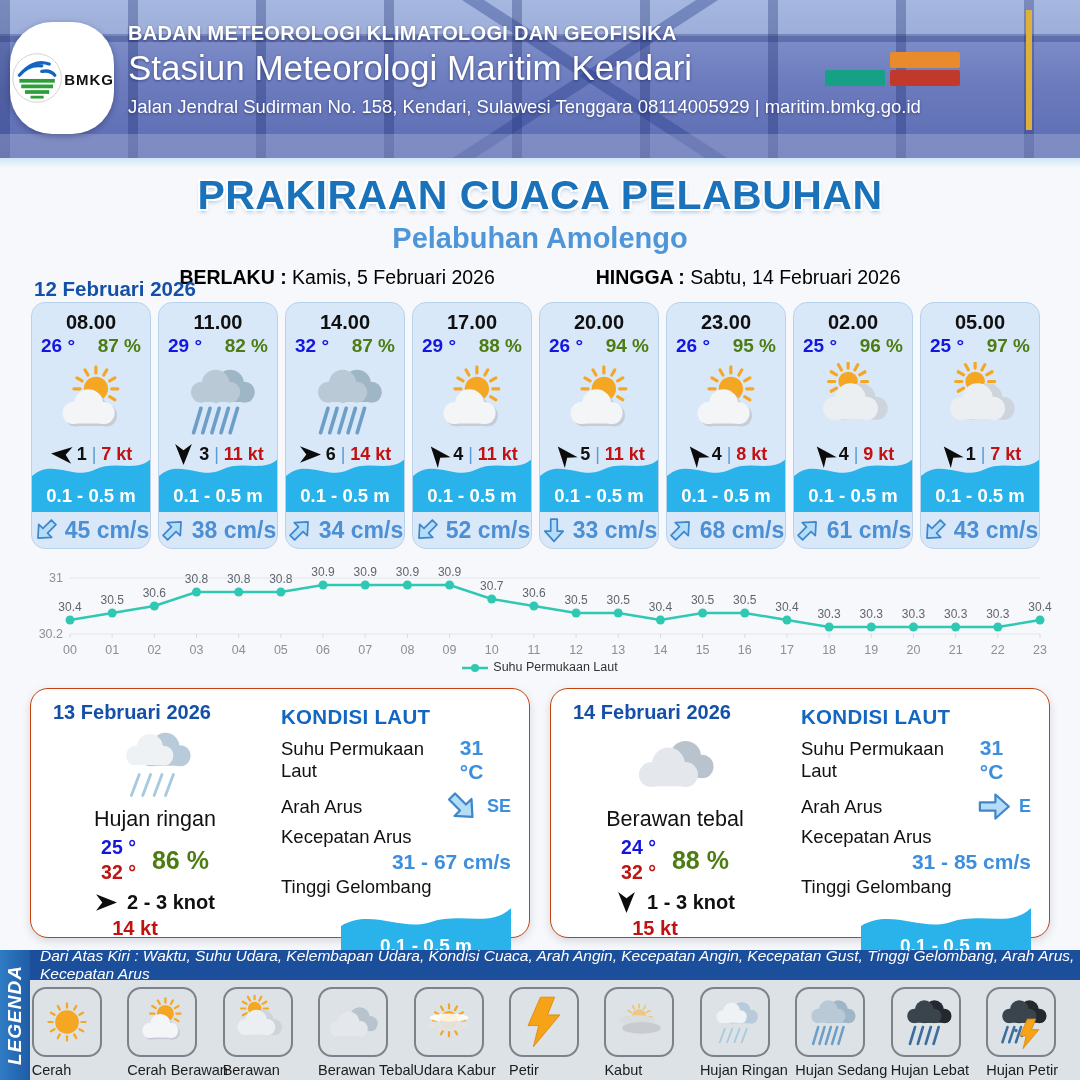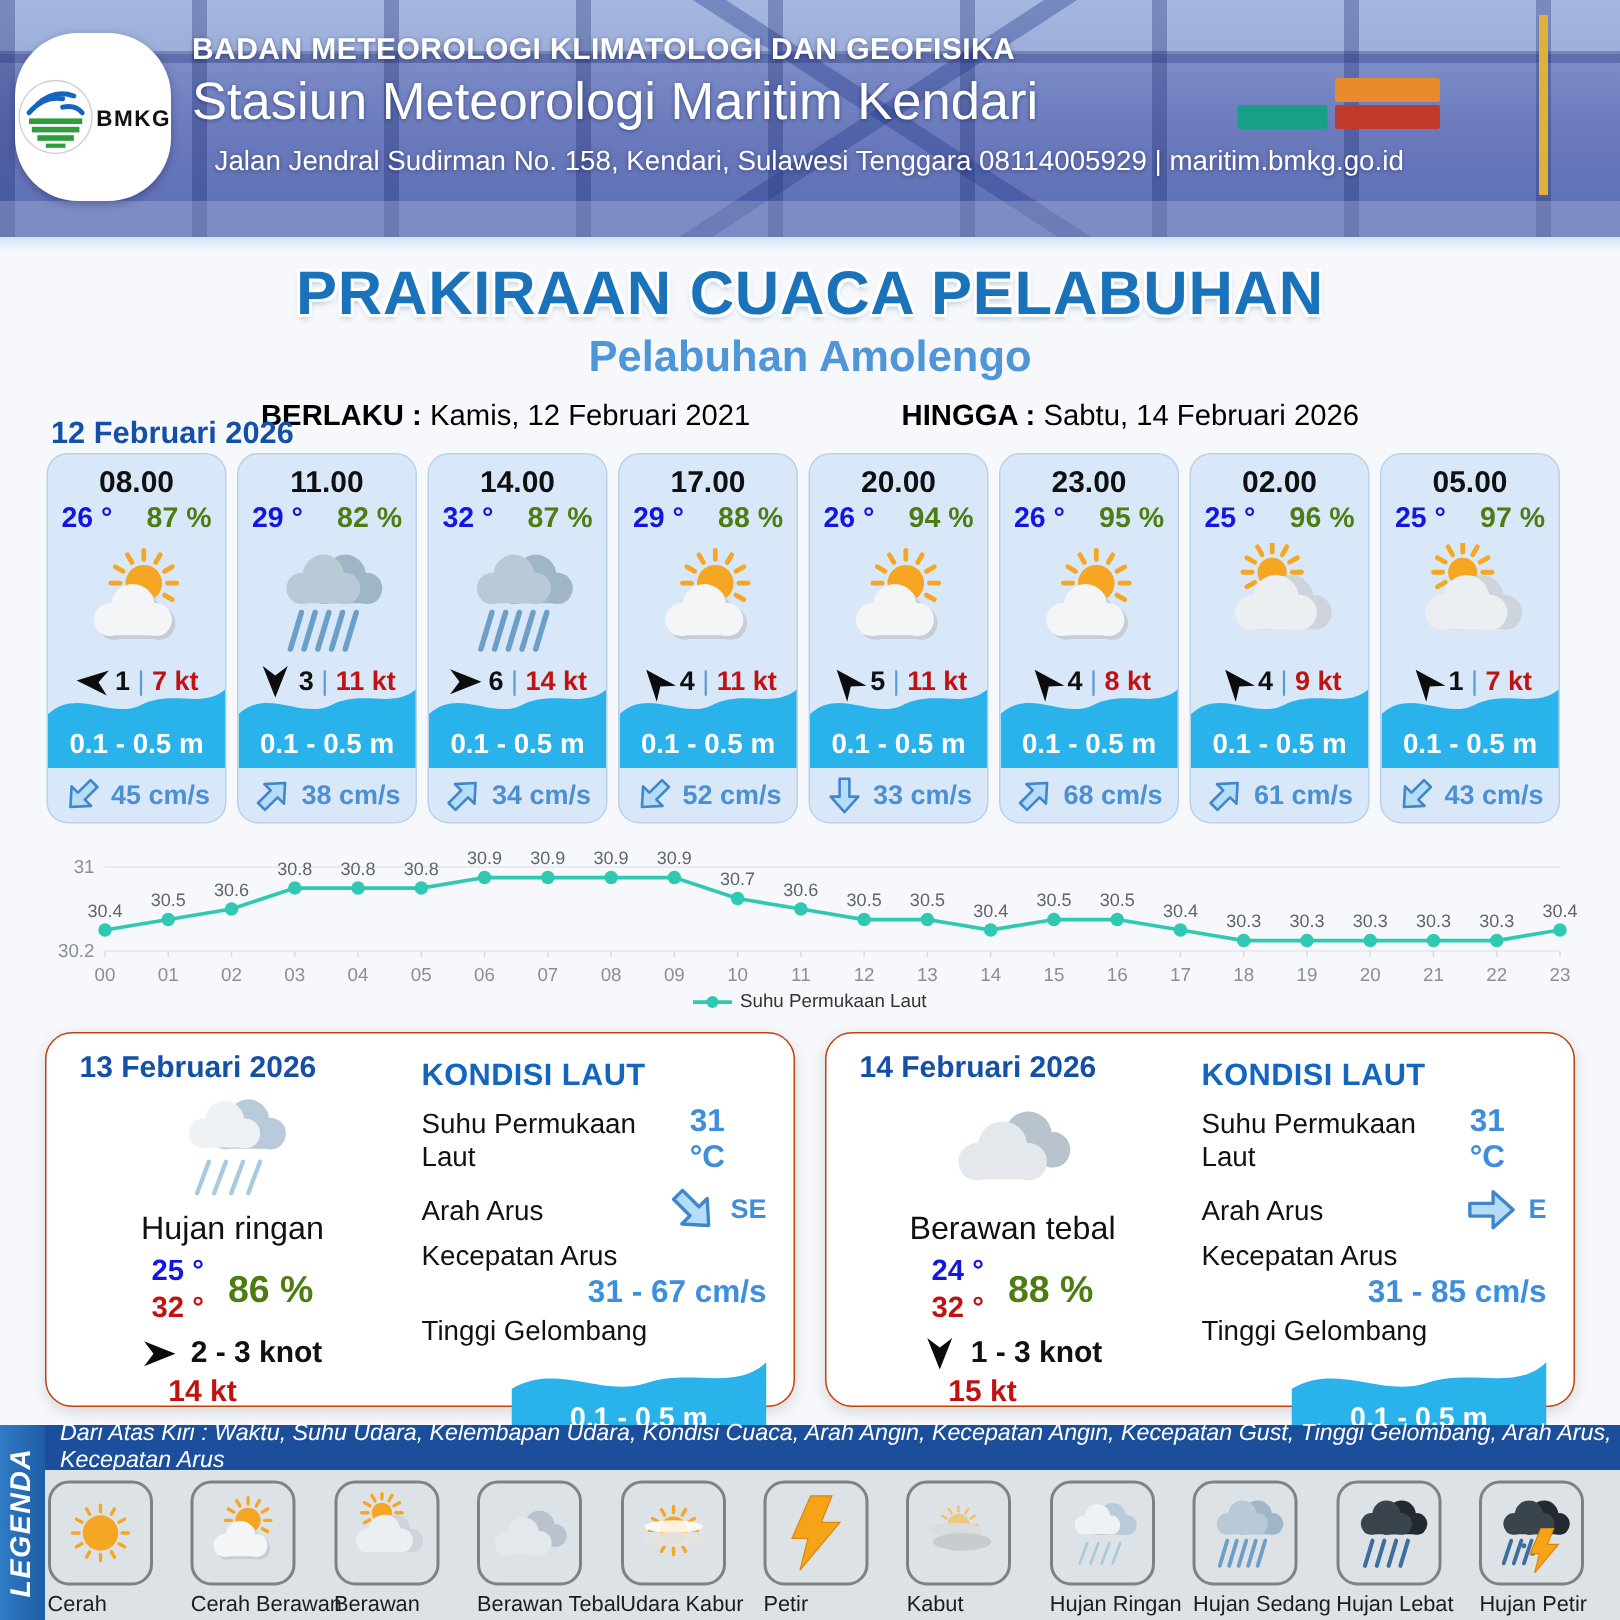--- a/index.html
+++ b/index.html
@@ -13,21 +13,21 @@
   .diag.d1{left:270px;top:70px;transform:rotate(33deg);}
   .diag.d2{left:270px;top:70px;transform:rotate(-33deg);}
   .floor{position:absolute;bottom:0;left:0;width:100%;height:24px;background:rgba(255,255,255,.20);}
   .cont{position:absolute;border-radius:2px;}
   .crane{position:absolute;right:48px;top:10px;width:6px;height:120px;background:#e0b13a;}
   .logo-panel{position:absolute;left:10px;top:22px;width:104px;height:112px;background:#ffffff;border-radius:42px;display:flex;flex-direction:row;align-items:center;justify-content:center;box-shadow:0 2px 6px rgba(10,20,60,.35);}
   .logo-text{font-size:15px;font-weight:bold;color:#111;letter-spacing:1px;margin-top:2px;}
   .header-text{position:absolute;left:128px;top:22px;color:#fff;text-shadow:0 1px 3px rgba(0,10,60,.45);}
   .org{font-size:20px;font-weight:bold;letter-spacing:.3px;}
   .station{font-size:35px;font-weight:normal;margin-top:3px;}
-  .addr{font-size:18.5px;margin-top:8px;font-weight:400;padding-left:15px;}
+  .addr{font-size:18.5px;margin-top:8px;font-weight:400;}
   .strip{position:absolute;left:0;top:158px;width:100%;height:10px;background:linear-gradient(#cde7f8,#f7f8fb);}
   
   .title-block{position:absolute;left:0;top:172px;width:100%;text-align:center;}
   .main-title{font-size:41px;font-weight:800;color:#1a72ba;letter-spacing:.5px;
     text-shadow:-2px -2px 0 #fff,2px -2px 0 #fff,-2px 2px 0 #fff,2px 2px 0 #fff,0 3px 4px rgba(120,160,200,.65);}
   .sub-title{font-size:29px;font-weight:bold;color:#4f96d9;margin-top:3px;}
   .valid-row{font-size:19.5px;color:#000;margin-top:11px;}
   .valid-gap{display:inline-block;width:90px;}
   .vlabel{font-weight:bold;}
   .date-label{position:absolute;left:34px;top:277px;font-size:20.5px;font-weight:bold;color:#1550a8;}
@@ -39,21 +39,21 @@
   .ftemp{color:#1316e0;}
   .fhum{color:#4c7c12;}
   .ficon{height:84px;display:flex;align-items:center;justify-content:center;margin-top:2px;}
   .fwind{display:flex;align-items:center;gap:4px;font-size:18px;font-weight:bold;margin-top:1px;}
   .wnum{color:#101010;}
   .wsep{color:#5b9bd5;font-weight:400;padding:0 1px;}
   .wgust{color:#c11212;}
   .fwave{position:absolute;bottom:36px;left:0;width:100%;height:62px;}
   .fwave svg{position:absolute;left:0;top:0;}
   .fwave-text{position:absolute;bottom:5px;width:100%;text-align:center;color:#fff;font-size:18.5px;font-weight:bold;}
-  .fcur{position:absolute;bottom:0;left:0;height:36px;width:100%;display:flex;align-items:center;justify-content:center;gap:6px;font-size:18px;font-weight:bold;color:#4b8fd4;}
+  .fcur{position:absolute;bottom:0;left:0;height:36px;width:100%;display:flex;align-items:center;justify-content:center;gap:6px;font-size:23px;font-weight:bold;color:#4b8fd4;}
   .rot{display:inline-flex;align-items:center;justify-content:center;}
   
   .chart-wrap{position:absolute;left:25px;top:556px;width:1030px;height:108px;}
   .chart-legend{position:absolute;left:0;top:660px;width:1080px;text-align:center;font-size:12.5px;color:#333;}
   .chart-legend svg{vertical-align:middle;margin-right:5px;}
   
   .day-row{position:absolute;left:30px;top:688px;display:flex;gap:20px;}
   .dcard{width:500px;height:250px;background:#fff;border:1px solid #c2410c;border-radius:18px;box-shadow:0 3px 9px rgba(80,90,110,.20);position:relative;box-sizing:border-box;}
   .ddate{position:absolute;left:22px;top:12px;font-size:20px;font-weight:bold;color:#1550a8;}
   .dleft{position:absolute;left:14px;top:34px;width:220px;text-align:center;}
@@ -119,21 +119,21 @@
     <div class="addr">Jalan Jendral Sudirman No. 158, Kendari, Sulawesi Tenggara  08114005929 | maritim.bmkg.go.id</div>
   </div>
 </div>
 <div class="strip"></div>
 
 <div class="title-block">
   <div class="main-title">PRAKIRAAN CUACA PELABUHAN</div>
   <div class="sub-title">Pelabuhan Amolengo</div>
   <div class="valid-row">
     <span class="vlabel">BERLAKU :</span>
-    <span>Kamis, 12 Februari 2021</span>
+    <span>Kamis, 5 Februari 2026</span>
     <span class="valid-gap"></span>
     <span class="vlabel">HINGGA :</span>
     <span>Sabtu, 14 Februari 2026</span>
   </div>
 </div>
 <div class="date-label">12 Februari 2026</div>
 
 <div class="cards-row" id="cards-row">
   <div class="fcard">
     <div class="ftime">08.00</div>

